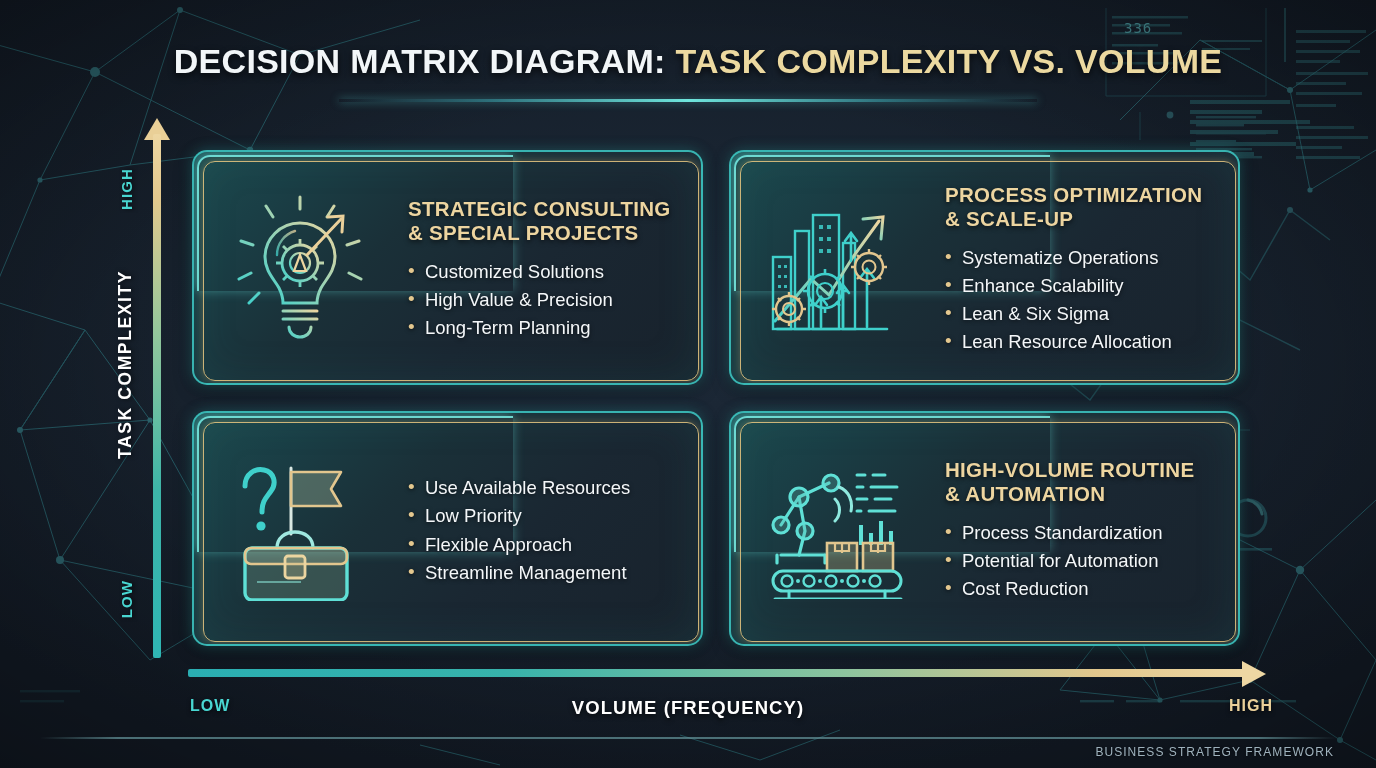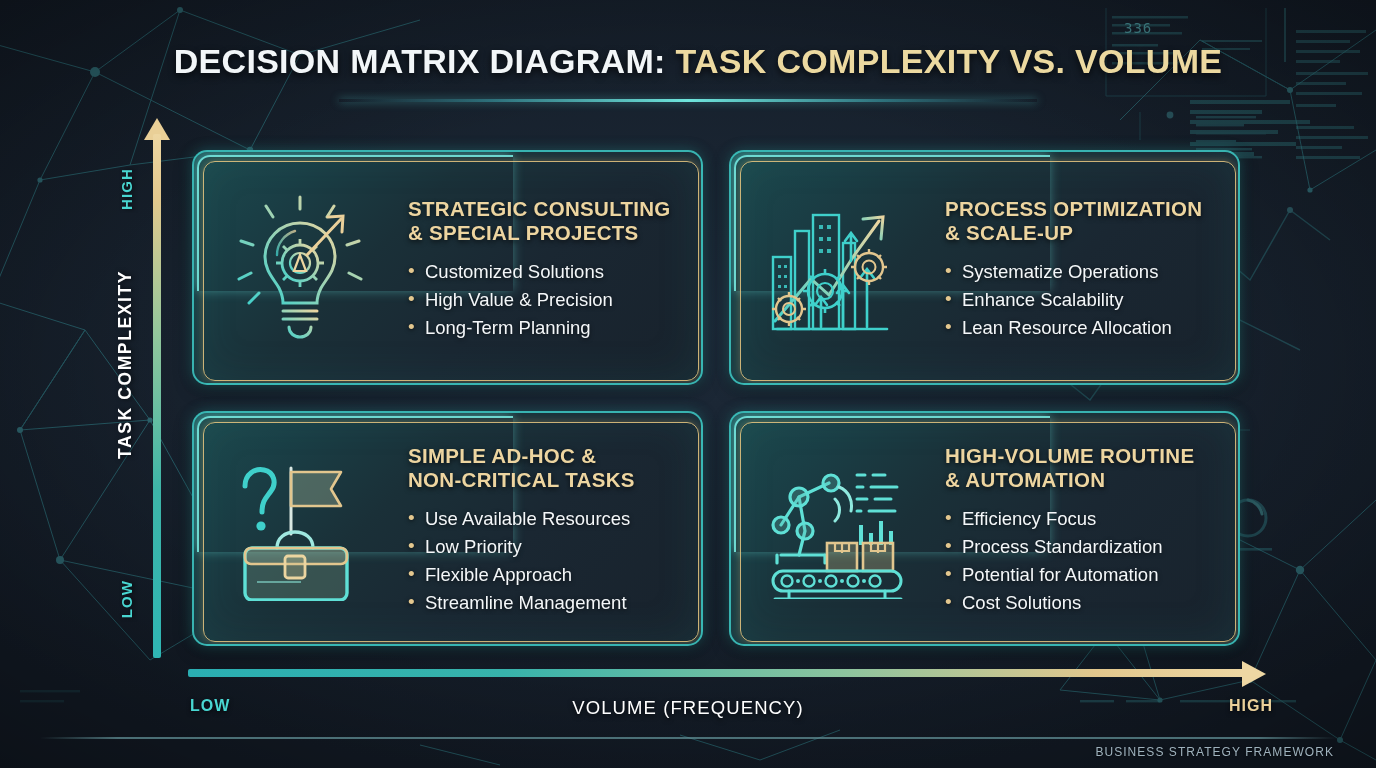--- a/index.html
+++ b/index.html
@@ -91,21 +91,21 @@
     width:0;height:0;
     border-top:13px solid transparent; border-bottom:13px solid transparent;
     border-left:24px solid #eed7a3;
   }
   #x-low  { position:absolute; left:190px; top:697px; font-size:16px; font-weight:bold;
             letter-spacing:1px; color:#49d7d2; text-shadow:0 2px 4px rgba(0,0,0,.6); z-index:5; }
   #x-high { position:absolute; right:103px; top:697px; font-size:16px; font-weight:bold;
             letter-spacing:1px; color:#ead09a; text-shadow:0 2px 4px rgba(0,0,0,.6); z-index:5; }
   #x-title {
     position:absolute; left:0; right:0; top:697px; text-align:center;
-    font-size:18.5px; font-weight:normal; letter-spacing:1.1px; color:#ffffff;
+    font-size:18.5px; font-weight:bold; letter-spacing:1.1px; color:#ffffff;
     text-shadow:0 2px 5px rgba(0,0,0,.75); z-index:5;
   }
 
   
   #matrix {
     position:absolute; left:192px; top:150px;
     width:1048px; height:503px;
     display:grid; grid-template-columns:511px 511px; grid-template-rows:235px 235px;
     gap:26px; z-index:5;
   }
@@ -446,20 +446,21 @@
               <circle cx="22" cy="114" r="6" stroke-width="2"></circle>
             </g>
           </svg>
         </div>
         <div class="content">
           <div class="card-title">PROCESS OPTIMIZATION
 &amp; SCALE-UP</div>
           <ul class="bullets">
             <li>Systematize Operations</li>
             <li>Enhance Scalability</li>
+            <li>Lean &amp; Six Sigma</li>
             <li>Lean Resource Allocation</li>
           </ul>
         </div>
       </div>
     </div>
 
     <div class="card">
       <div class="card-inner">
         <div class="icon-box">
           <svg width="135" height="145" viewBox="0 0 135 145">
@@ -477,22 +478,20 @@
 
             <path d="M44 92 C44 82 52 76 62 76 C72 76 80 82 80 92" fill="none" stroke="#9fe8e0" stroke-width="3.4" stroke-linecap="round"></path>
 
             <rect x="12" y="92" width="102" height="52" rx="7" fill="rgba(110,150,130,.34)" stroke="#5fe0d6" stroke-width="3.4"></rect>
             <rect x="12" y="92" width="102" height="16" rx="6" fill="rgba(190,200,170,.24)" stroke="#e2c68e" stroke-width="2.6"></rect>
             <rect x="52" y="100" width="20" height="22" rx="3" fill="rgba(200,190,140,.28)" stroke="#ecd5a0" stroke-width="2.8"></rect>
             <path d="M24 126 L68 126" stroke="#86ddd0" stroke-width="2.2" opacity=".6"></path>
           </svg>
         </div>
         <div class="content">
-          <div class="card-title">SIMPLE AD-HOC &amp;
-NON-CRITICAL TASKS</div>
           <ul class="bullets">
             <li>Use Available Resources</li>
             <li>Low Priority</li>
             <li>Flexible Approach</li>
             <li>Streamline Management</li>
           </ul>
         </div>
       </div>
     </div>
 
@@ -552,24 +551,23 @@
             </g>
             <g stroke="#5fe0d6" stroke-width="3" stroke-linecap="round">
               <path d="M24 132 L24 140 M120 132 L120 140 M10 140 L136 140"></path>
             </g>
           </svg>
         </div>
         <div class="content">
           <div class="card-title">HIGH-VOLUME ROUTINE
 &amp; AUTOMATION</div>
           <ul class="bullets">
-            <li>Efficiency Focus</li>
             <li>Process Standardization</li>
             <li>Potential for Automation</li>
-            <li>Cost Solutions</li>
+            <li>Cost Reduction</li>
           </ul>
         </div>
       </div>
     </div>
 
   </div>
 
   <div id="x-axis">
     <div class="shaft"></div>
     <div class="head"></div>

